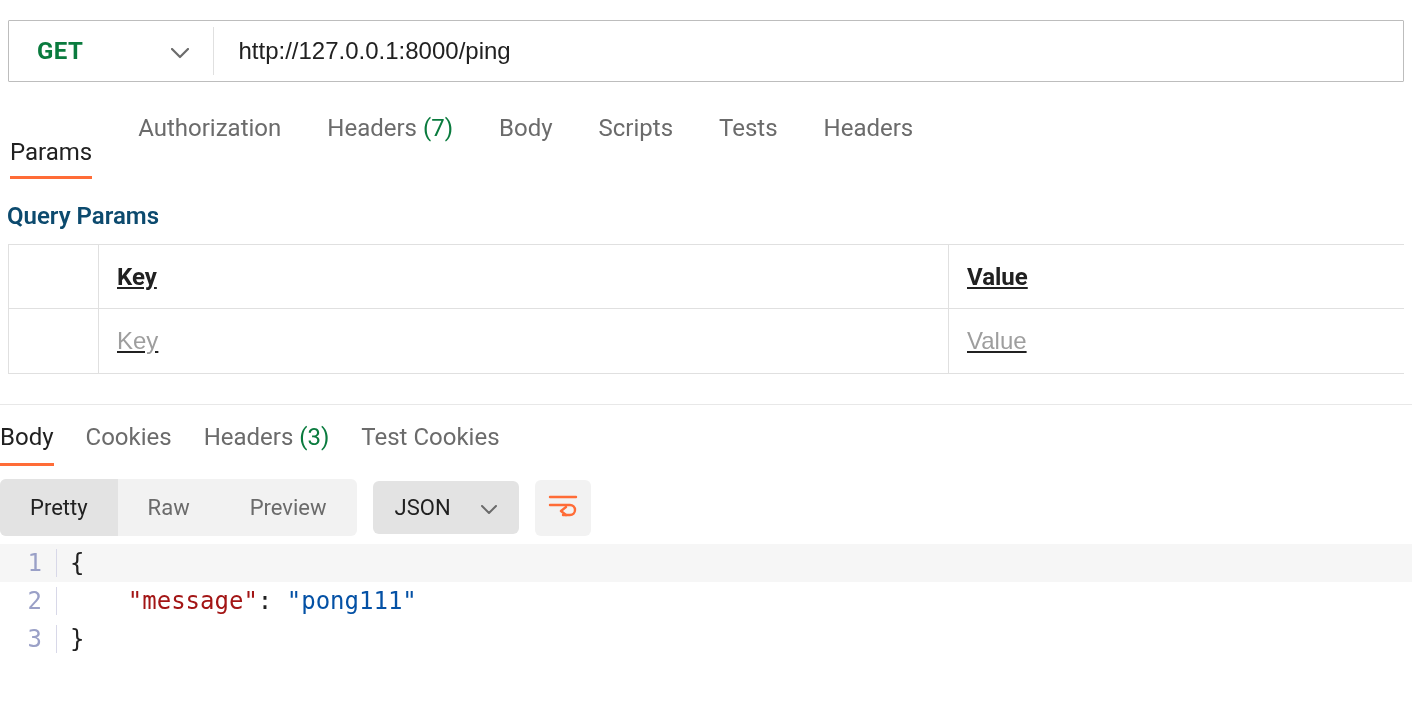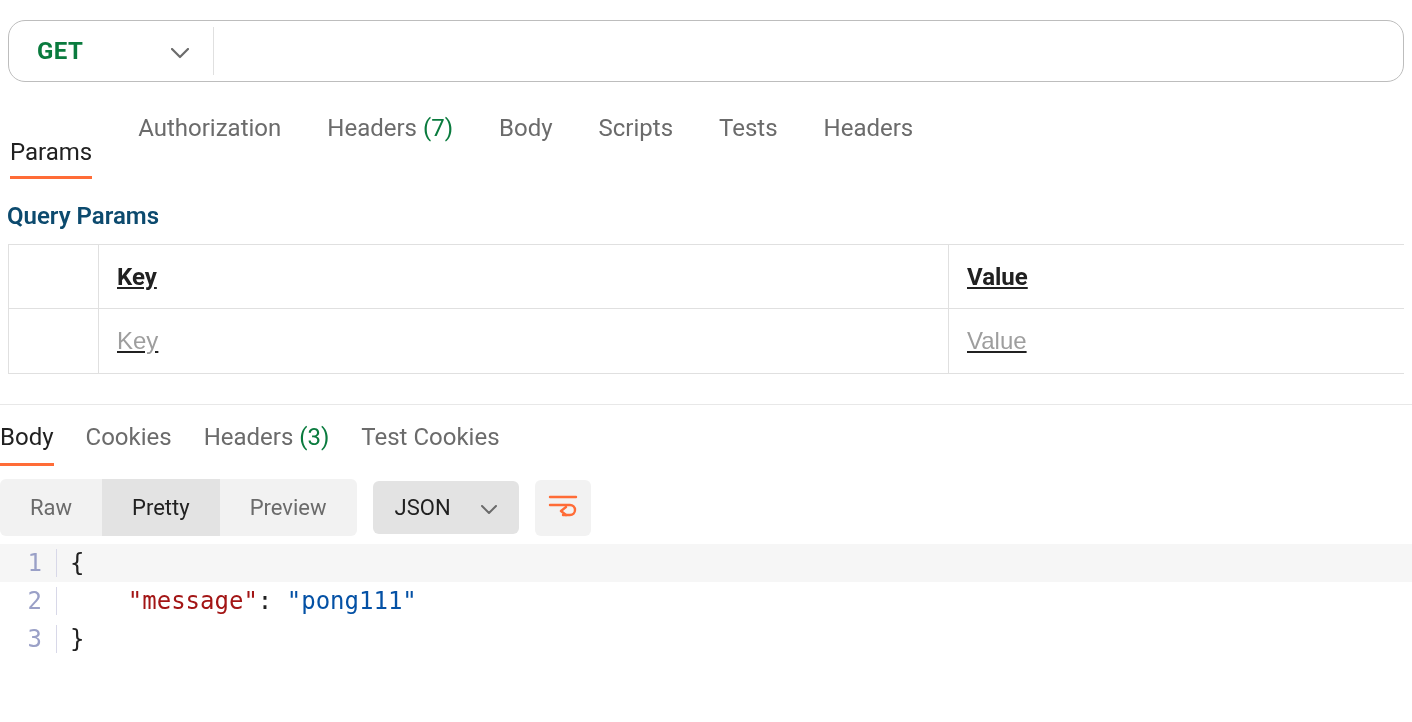--- a/index.html
+++ b/index.html
@@ -11,21 +11,21 @@
     width: 1412px;
     height: 722px;
     overflow: hidden;
   }
 
   
   .url-bar {
     display: flex;
     align-items: center;
     border: 1px solid #bdbdbd;
-    border-radius: 17px;
+    border-radius: 1px;
     margin: 20px 8px 10px 8px;
     height: 62px;
   }
   .method-select {
     display: flex;
     align-items: center;
     gap: 88px;
     padding: 0 24px 0 28px;
     border-right: 1px solid #e0e0e0;
     height: 48px;
@@ -224,20 +224,21 @@
 
 <div class="url-bar">
   <div class="method-select">
     <span class="method-text">GET</span>
     <span class="chevron">
       <svg width="18" height="11" viewBox="0 0 18 11">
           <path d="M1 1 L9 9 L17 1" stroke="#6b6b6b" stroke-width="2.2" fill="none" stroke-linecap="round" stroke-linejoin="round"></path>
         </svg>
     </span>
   </div>
+  <input class="url-input" value="http://127.0.0.1:8000/ping" style="">
 </div>
 
 <div class="req-tabs">
   <div class="req-tab active">
     <span>Params</span>
   </div>
   <div class="req-tab">
     <span>Authorization</span>
   </div>
   <div class="req-tab">
@@ -289,22 +290,22 @@
     <span>Headers</span>
     <span class="count-green">(3)</span>
   </div>
   <div class="resp-tab">
     <span>Test Cookies</span>
   </div>
 </div>
 
 <div class="resp-toolbar">
   <div class="view-group">
+    <div class="view-btn active">Pretty</div>
     <div class="view-btn">Raw</div>
-    <div class="view-btn active">Pretty</div>
     <div class="view-btn">Preview</div>
   </div>
   <div class="format-select">
     <span>JSON</span>
     <span>
       <svg width="16" height="10" viewBox="0 0 16 10">
           <path d="M1 1 L8 8 L15 1" stroke="#6b6b6b" stroke-width="2" fill="none" stroke-linecap="round" stroke-linejoin="round"></path>
         </svg>
     </span>
   </div>

